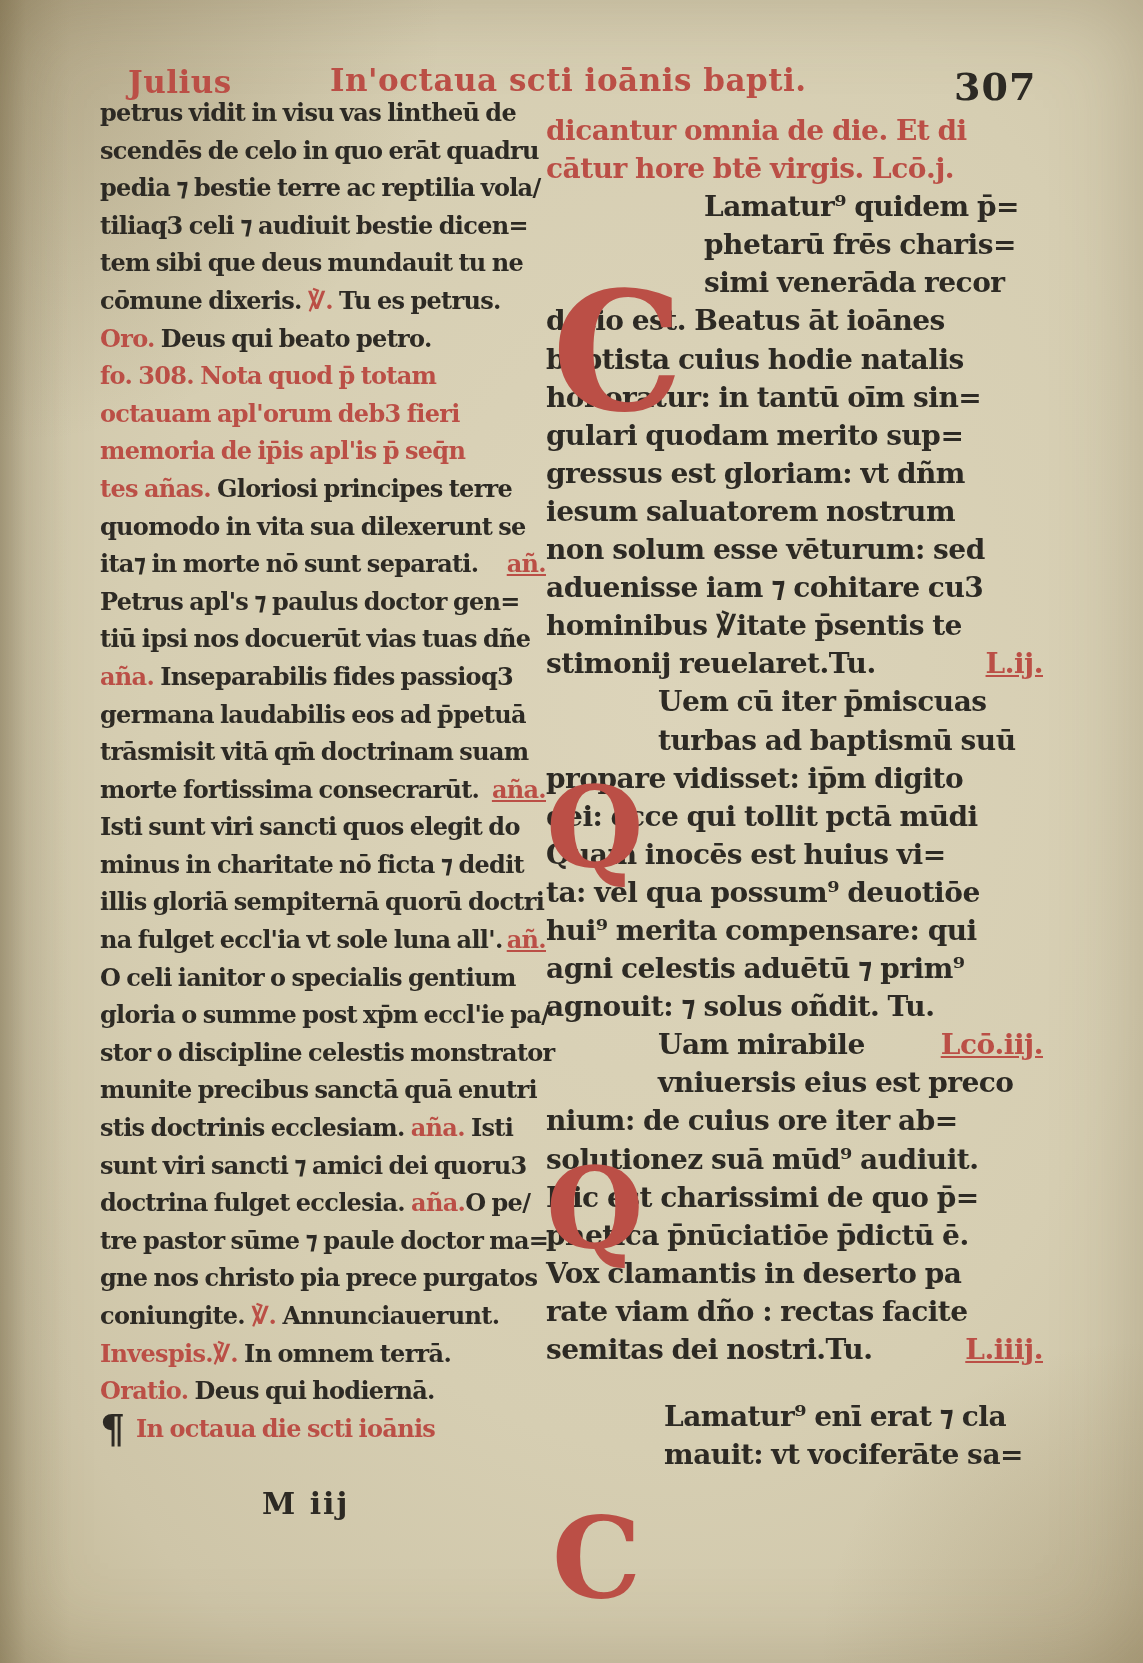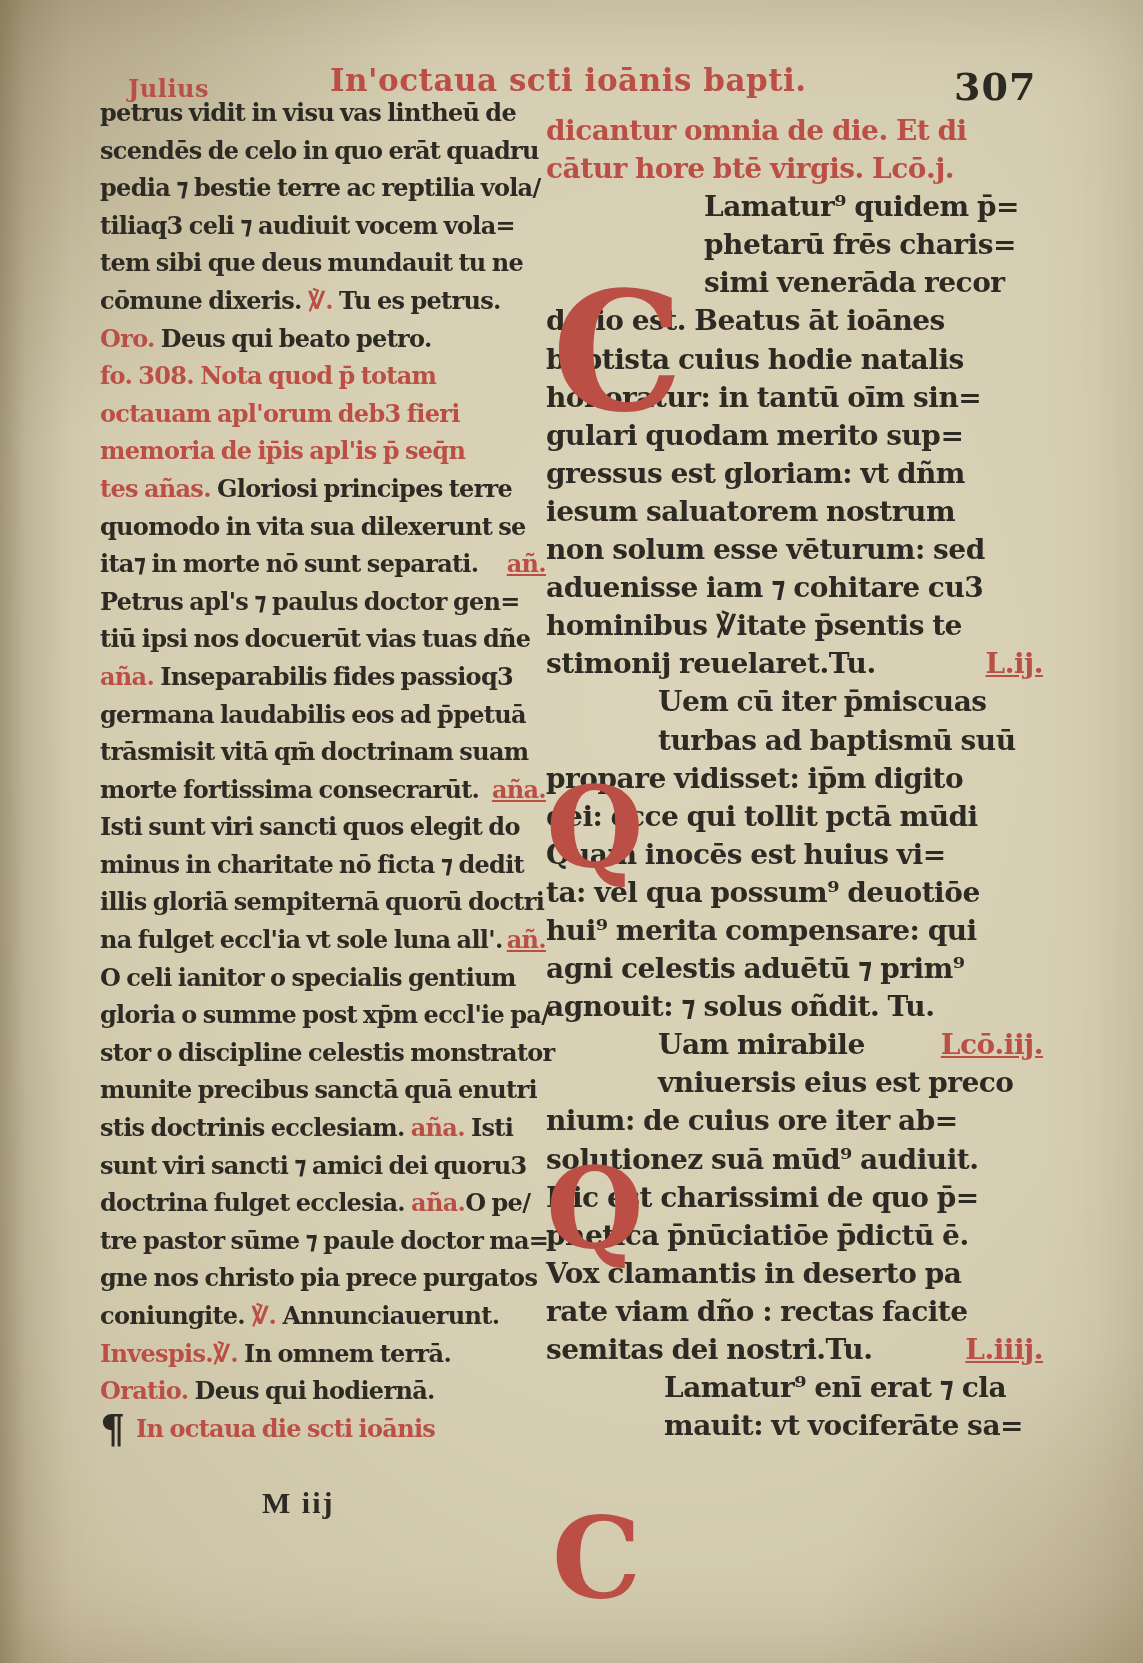--- a/index.html
+++ b/index.html
@@ -14,54 +14,54 @@
       radial-gradient(circle at 100% 100%, rgba(125,105,62,0.28), rgba(125,105,62,0) 16%),
       radial-gradient(circle at 0% 0%, rgba(110,92,55,0.30), rgba(110,92,55,0) 22%),
       linear-gradient(90deg, rgba(95,82,50,0.34), rgba(95,82,50,0.10) 26px, rgba(95,82,50,0) 70px),
       radial-gradient(ellipse at 58% 42%, #dcd4ba 0%, #d6ceb2 55%, #cec5a8 82%, #c2b795 100%);
     box-shadow:inset 0 0 90px rgba(105,90,55,0.30);
     color:#2d2a24;
   }
   .ink{color:#2d2a24;}
   .red{color:#bb4f46;}
   .hdr{position:absolute;white-space:nowrap;}
-  .hdr-month{left:128px;top:74px;font-size:24px;letter-spacing:0.5px;}
+  .hdr-month{left:128px;top:64px;font-size:31px;letter-spacing:0.5px;}
   .hdr-title{left:330px;top:62px;font-size:31px;letter-spacing:0.5px;}
   .hdr-page{left:954px;top:64px;font-size:38px;letter-spacing:1px;}
   .col{position:absolute;}
   .col-left{left:100px;top:94px;width:446px;}
   .col-right{left:546px;top:112px;width:497px;}
   .col-left .line{height:37.6px;line-height:37.6px;font-size:24px;letter-spacing:-0.7px;word-spacing:-1.5px;}
   .col-right .line{height:38.1px;line-height:38.1px;font-size:28px;letter-spacing:-0.5px;word-spacing:-1px;}
   .line{white-space:nowrap;position:relative;}
   .line.spread{display:flex;}
   .line.spread > span:last-child{margin-left:auto;text-decoration:underline;}
   .pilcrow{font-size:1.65em;line-height:0;vertical-align:-0.14em;}
   .dropcap{
     position:absolute;
     color:#bb4f46;
     line-height:1;
     font-weight:bold;
     font-family:"DejaVu Serif",serif;
   }
-  .signature{position:absolute;left:262px;top:1486px;font-size:30px;letter-spacing:2px;white-space:nowrap;font-family:Liberation Serif, serif;}
+  .signature{position:absolute;left:262px;top:1486px;font-size:30px;letter-spacing:2px;white-space:nowrap;}
 </style>
 </head>
 <body>
 
 <div class="page">
   <div class="hdr hdr-month red">Julius</div>
   <div class="hdr hdr-title red">In'octaua scti ioānis bapti.</div>
   <div class="hdr hdr-page ink">307</div>
 
   <div class="col col-left" id="col-left">
       <div class="line"><span class="ink">petrus vidit in visu vas lintheū de</span></div>
       <div class="line"><span class="ink">scendēs de celo in quo erāt quadru</span></div>
       <div class="line"><span class="ink">pedia ⁊ bestie terre ac reptilia vola/</span></div>
-      <div class="line"><span class="ink">tiliaq3 celi ⁊ audiuit vocem vola=</span></div>
+      <div class="line"><span class="ink">tiliaq3 celi ⁊ audiuit bestie dicen=</span></div>
       <div class="line"><span class="ink">tem sibi que deus mundauit tu ne</span></div>
       <div class="line"><span class="ink">cōmune dixeris. </span><span class="red">℣. </span><span class="ink">Tu es petrus.</span></div>
       <div class="line"><span class="red">Oro. </span><span class="ink">Deus qui beato petro.</span></div>
       <div class="line"><span class="red">fo. 308. Nota quod p̄ totam</span></div>
       <div class="line"><span class="red">octauam apl'orum deb3 fieri</span></div>
       <div class="line"><span class="red">memoria de ip̄is apl'is p̄ seq̄n</span></div>
       <div class="line"><span class="red">tes añas. </span><span class="ink">Gloriosi principes terre</span></div>
       <div class="line"><span class="ink">quomodo in vita sua dilexerunt se</span></div>
       <div class="line spread">
         <span class="ink">ita⁊ in morte nō sunt separati. </span>
@@ -133,21 +133,21 @@
       <div class="line"><span class="ink">nium: de cuius ore iter ab=</span></div>
       <div class="line"><span class="ink">solutionez suā mūd⁹ audiuit.</span></div>
       <div class="line"><span class="ink">Hic est charissimi de quo p̄=</span></div>
       <div class="line"><span class="ink">phetica p̄nūciatiōe p̄dictū ē.</span></div>
       <div class="line"><span class="ink">Vox clamantis in deserto pa</span></div>
       <div class="line"><span class="ink">rate viam dño : rectas facite</span></div>
       <div class="line spread">
         <span class="ink">semitas dei nostri.Tu. </span>
         <span class="red">L.iiij.</span>
       </div>
-      <div class="line" style="padding-left: 118px;"><span class="ink">Lamatur⁹ enī erat ⁊ cla</span></div>
+      <div class="line" style="padding-left: 118px; margin-top: 29px;"><span class="ink">Lamatur⁹ enī erat ⁊ cla</span></div>
       <div class="line" style="padding-left: 118px;"><span class="ink">mauit: vt vociferāte sa=</span></div>
       <div class="dropcap" style="top: 158px; left: 6px; font-size: 165px;">C</div>
       <div class="dropcap" style="top: 660px; left: 0px; font-size: 112px;">Q</div>
       <div class="dropcap" style="top: 1041px; left: 0px; font-size: 112px;">Q</div>
       <div class="dropcap" style="top: 1390px; left: 6px; font-size: 112px;">C</div>
     </div>
 
   <div class="signature ink">M iij</div>
 </div>
 

